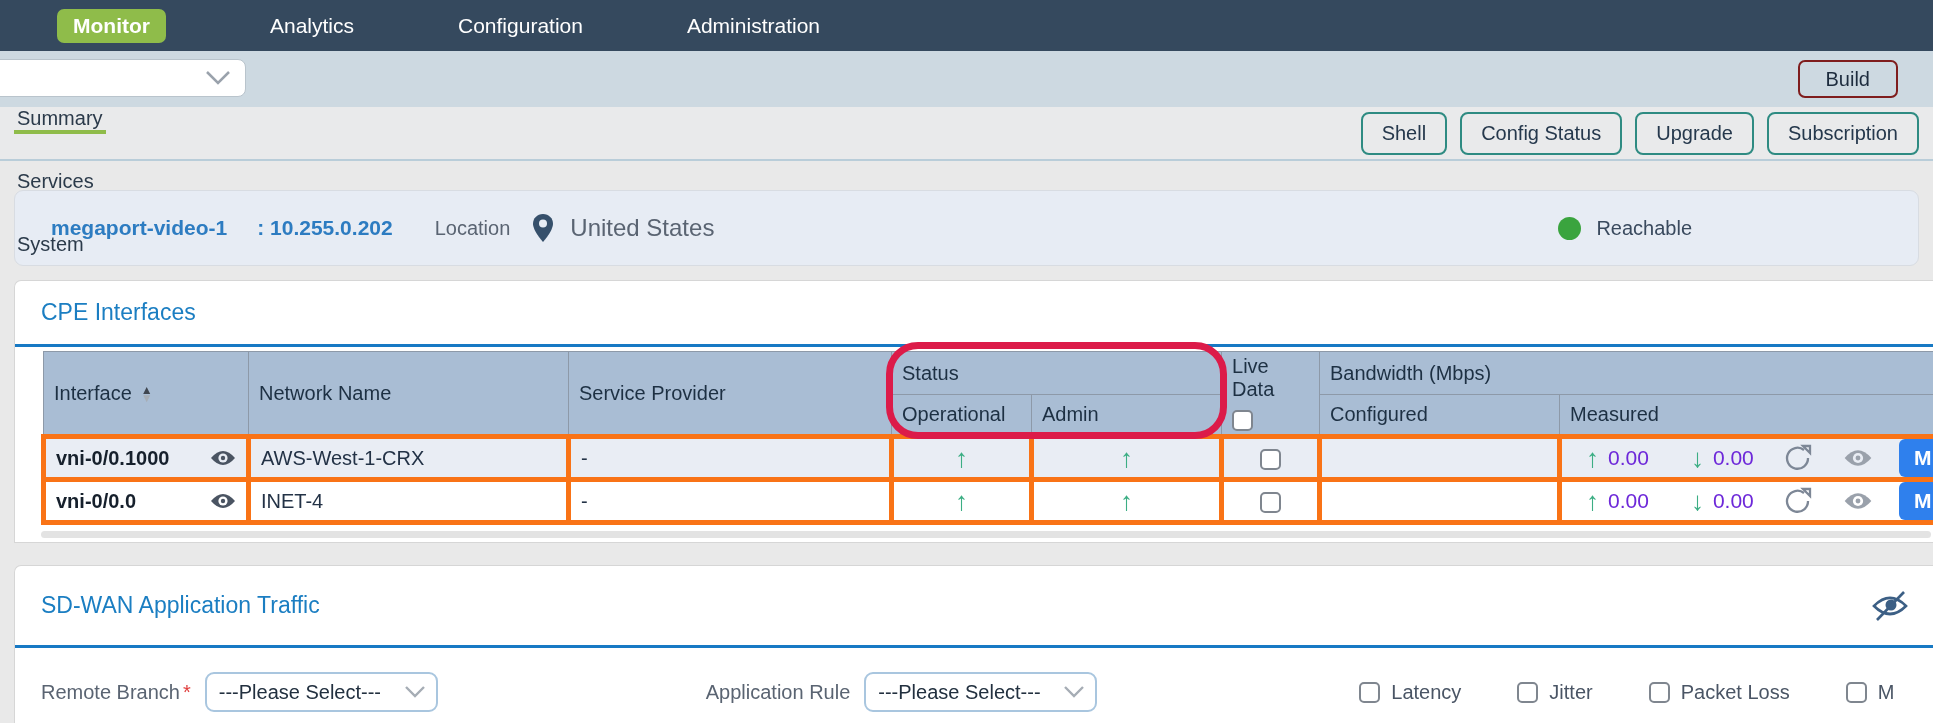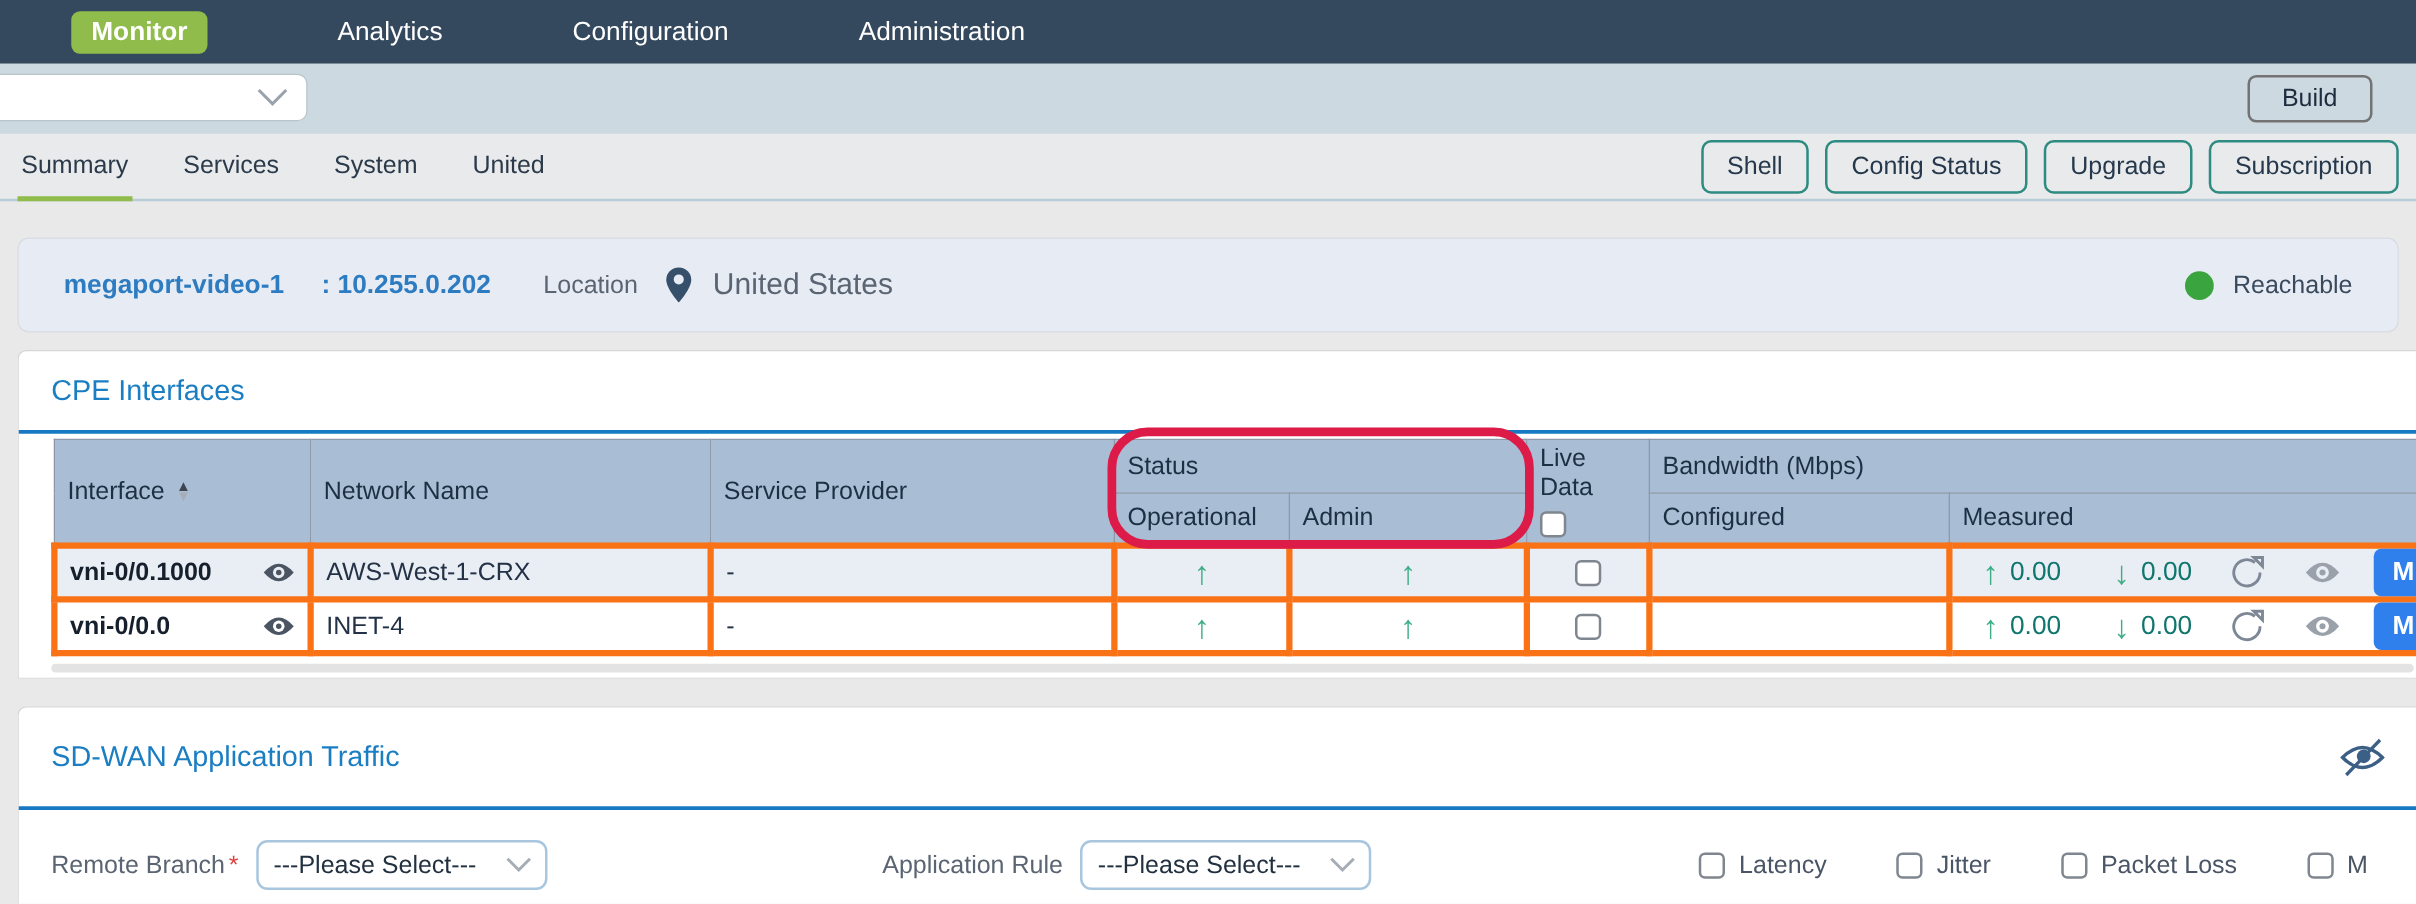--- a/index.html
+++ b/index.html
@@ -10,40 +10,40 @@
   
   .navbar { height:51px; background:#35495e; display:flex; align-items:center; padding-left:57px; gap:104px; }
   .nav-item { color:#ffffff; font-size:21px; cursor:pointer; }
   .nav-item.pill { background:#8fbc4a; color:#fff; padding:5px 16px; border-radius:7px; font-weight:700; }
 
   
   .toolbar { height:56px; background:#cdd9e1; position:relative; }
   .device-select { position:absolute; left:-60px; top:8px; width:306px; height:38px; background:#fff;
     border:1px solid #b9c4cc; border-radius:8px; display:flex; align-items:center; justify-content:flex-end; padding-right:14px; }
   .build-btn { position:absolute; right:35px; top:9px; height:38px; padding:0 26px; background:transparent;
-    border:2px solid #737373; border-radius:7px; font-size:20px; color:#1d2c3e; display:flex; align-items:center; cursor:pointer; }
+    border:2px solid #7f1d1d; border-radius:7px; font-size:20px; color:#1d2c3e; display:flex; align-items:center; cursor:pointer; }
 
   
   .tabbar { height:54px; background:#e9eaeb; border-bottom:2px solid #b9cdd9; display:flex; align-items:stretch; padding-left:14px; }
-  .tabs { display:flex; gap:38px; }
+  .tabs { display:flex; gap:38px;flex-direction:column; }
   .tab { display:flex; align-items:center; font-size:20px; color:#2b3a4a; padding:0 3px; border-bottom:4px solid transparent; margin-bottom:-2px; cursor:pointer; }
   .tab.active { border-bottom-color:#8fbc4a; }
   .tab-actions { margin-left:auto; display:flex; align-items:center; gap:13px; padding-right:14px; }
   .action-btn { border:2px solid #2e8b82; background:transparent; color:#25384c; font-size:20px; padding:8px 19px;
     border-radius:8px; cursor:pointer; white-space:nowrap; }
 
   
   .device-bar { margin:29px 14px 0 14px; height:76px; background:#e7ecf4; border:1px solid #d8dce2; border-radius:9px;
     display:flex; align-items:center; padding:0 36px; }
   .dev-name { color:#2d7cc1; font-size:21px; font-weight:600; cursor:pointer; }
   .dev-ip { color:#2d7cc1; font-size:21px; font-weight:600; margin-left:30px; }
   .loc-label { color:#5a6472; font-size:20px; margin-left:42px; }
   .pin { margin-left:22px; }
   .loc-value { color:#5a6472; font-size:24px; margin-left:16px; }
-  .reach-wrap { margin-left:auto; display:flex; align-items:center; }
+  .reach-wrap { margin-left:auto; margin-right:190px; display:flex; align-items:center; }
   .reach-dot { width:23px; height:23px; border-radius:50%; background:#3aa43e; }
   .reach-label { font-size:20px; color:#3a4a5e; margin-left:15px; }
 
   
   .card { margin-left:14px; width:2026px; background:#fff; border:1px solid #d6d6d6; border-right:none; border-radius:7px 0 0 0; position:relative; }
   .cpe-card { margin-top:14px; height:263px; }
   .card-head { height:66px; display:flex; align-items:center; padding:0 26px; border-bottom:3px solid #1779c4; }
   .card-title { color:#1b7ec2; font-size:23px; }
 
   
@@ -58,21 +58,21 @@
   .if-cell { display:flex; align-items:center; justify-content:space-between; font-weight:700; color:#16202c; }
   .sort { display:inline-flex; flex-direction:column; margin-left:9px; line-height:0.72; font-size:12px; vertical-align:middle; }
   .sort .asc { color:#3f4650; } .sort .desc { color:#a7aeb6; }
   .arrow-up { color:#3cae84; font-weight:700; font-size:26px; }
   .arrow-down { color:#3cae84; font-weight:700; font-size:26px; }
   td.center { text-align:center; }
   .livedata-th { text-align:center; padding:2px 4px; }
   .livedata-th .lbl { display:block; margin-bottom:6px; }
   .cbox { display:inline-block; width:21px; height:21px; background:#fff; border:2px solid #7f868f; border-radius:5px; cursor:pointer; vertical-align:middle; }
   .m-cell { display:flex; align-items:center; padding:0 20px 0 14px; }
-  .m-cell .val { font-size:21px; color:#0f766e; margin-left:9px; }
+  .m-cell .val { font-size:21px; color:#6d28d9; margin-left:9px; }
   .m-cell .arrow-down { margin-left:42px; }
   .refresh-icon { margin-left:auto; cursor:pointer; }
   .row-eye { cursor:pointer; }
   .m-eye { margin-left:30px; cursor:pointer; }
   .m-btn { margin-left:26px; width:112px; height:38px; flex:0 0 auto; background:#2f80ed; border:none; border-radius:6px;
     color:#fff; font-size:21px; font-weight:700; text-align:left; padding-left:15px; cursor:pointer; }
   .hscroll { margin:6px 0 0 26px; width:1890px; height:7px; background:#e3e3e3; border-radius:4px; }
 
   
   .annotation { position:absolute; left:886px; top:342px; width:341px; height:97px; border:7px solid #dc1b49;

